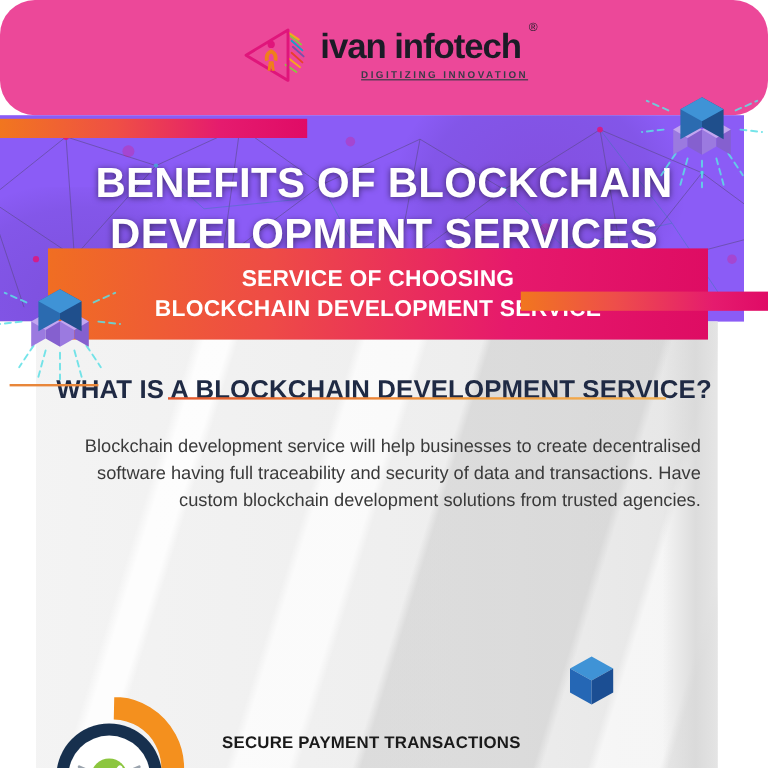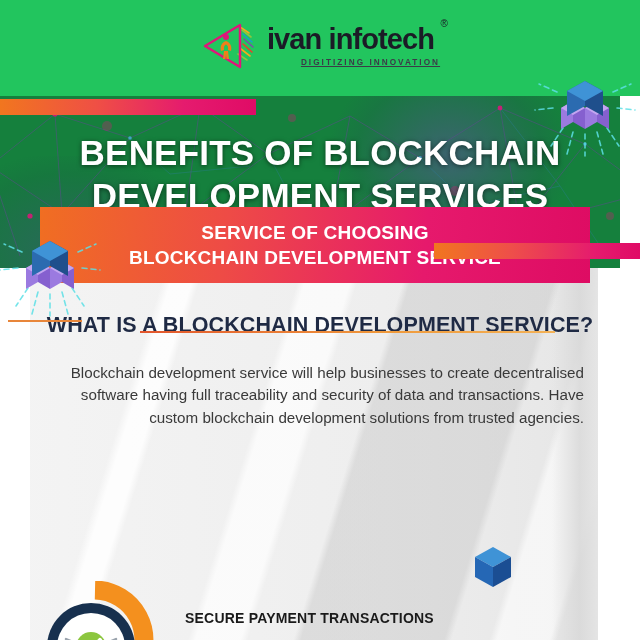--- a/index.html
+++ b/index.html
@@ -20,24 +20,25 @@
     height: 640px;
     background: #ffffff;
     overflow: hidden;
   }
 
   
   .logo-header {
     position: absolute;
     left: 0; top: 0;
     width: 640px; height: 96px;
-    background: #22c55e;
+    background: #ec4899;
     display: flex;
     align-items: center;
     justify-content: center;
+    border-radius: 29px;
   }
   .logo-wrap {
     display: flex;
     align-items: center;
     gap: 9px;
     transform: translateY(-2px);
   }
   .logo-mark { width: 58px; height: 52px; display:block; }
   .logo-text-block {
     display: flex;
@@ -69,21 +70,21 @@
     margin-left: 34px;
     white-space: nowrap;
     text-decoration: underline;
   }
 
   
   .hero {
     position: absolute;
     left: 0; top: 96px;
     width: 620px; height: 172px;
-    background: #15803d;
+    background: #8b5cf6;
     overflow: hidden;
   }
   .hero-net { position: absolute; left:0; top:0; width:640px; height:172px; }
   .hero-glow-a {
     position: absolute; left: 330px; top: -40px;
     width: 240px; height: 200px;
     background: radial-gradient(ellipse at center, rgba(120,60,190,0.40) 0%, rgba(60,30,110,0.10) 55%, rgba(0,0,0,0) 72%);
   }
   .hero-glow-b {
     position: absolute; left: -60px; top: 60px;

